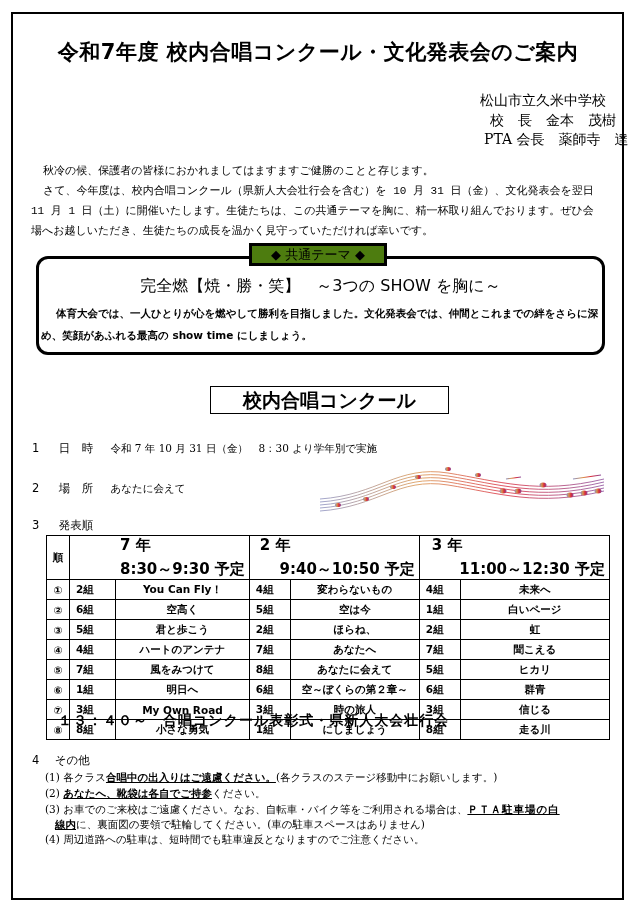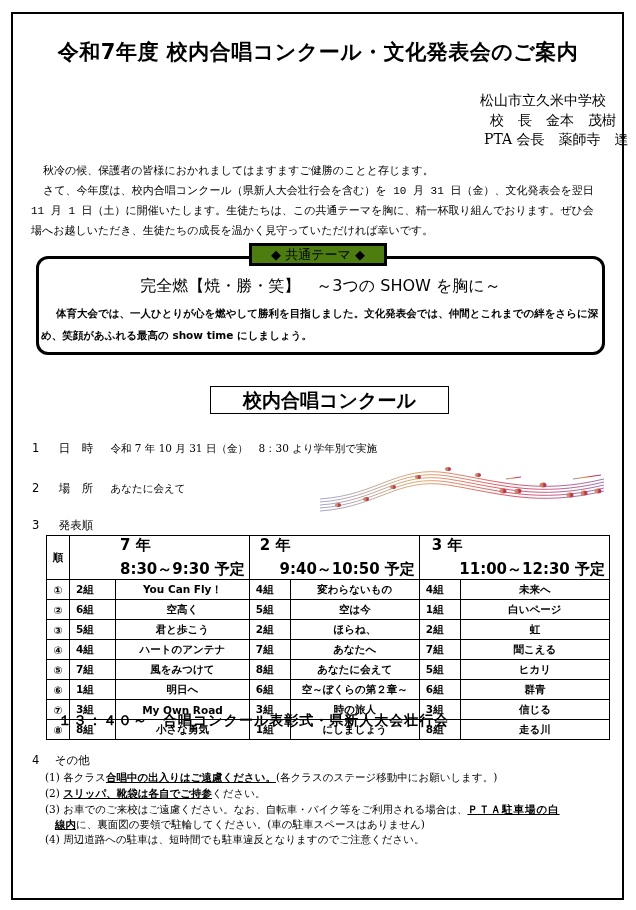--- a/index.html
+++ b/index.html
@@ -220,21 +220,21 @@
 <div class="abs item" style="left:32px; top:753px;">
   <span>4</span>
   <span style="display:inline-block; width:8px;"></span>
   <span>その他</span>
 </div>
 
 <div class="abs notes" style="left:45px; top:771px;">
   <span>(1) 各クラス</span><span class="u">合唱中の出入りはご遠慮ください。</span><span>(各クラスのステージ移動中にお願いします。)</span>
 </div>
 <div class="abs notes" style="left:45px; top:787px;">
-  <span>(2) </span><span class="u">スリッパ、靴袋は各自でご持参</span><span>ください。</span>
+  <span>(2) </span><span class="u">あなたへ、靴袋は各自でご持参</span><span>ください。</span>
 </div>
 <div class="abs notes" style="left:45px; top:803px;">
   <span>(3) お車でのご来校はご遠慮ください。なお、自転車・バイク等をご利用される場合は、</span><span class="u" style="letter-spacing:1px;">ＰＴＡ駐車場の白</span>
 </div>
 <div class="abs notes" style="left:55px; top:818px;">
   <span class="u">線内</span><span>に、裏面図の要領で駐輪してください。(車の駐車スペースはありません)</span>
 </div>
 <div class="abs notes" style="left:45px; top:833px;">
   <span>(4) 周辺道路への駐車は、短時間でも駐車違反となりますのでご注意ください。</span>
 </div>

